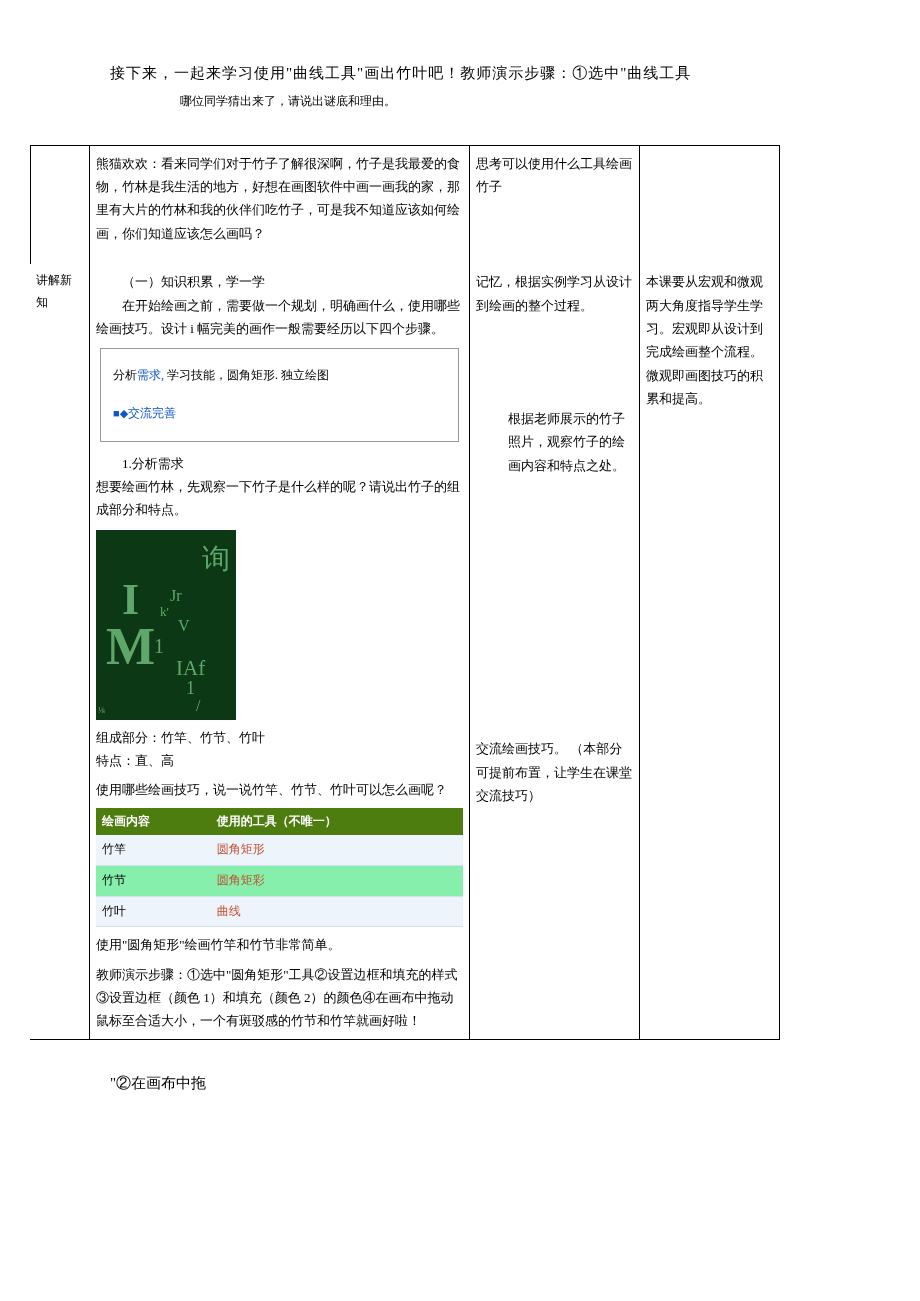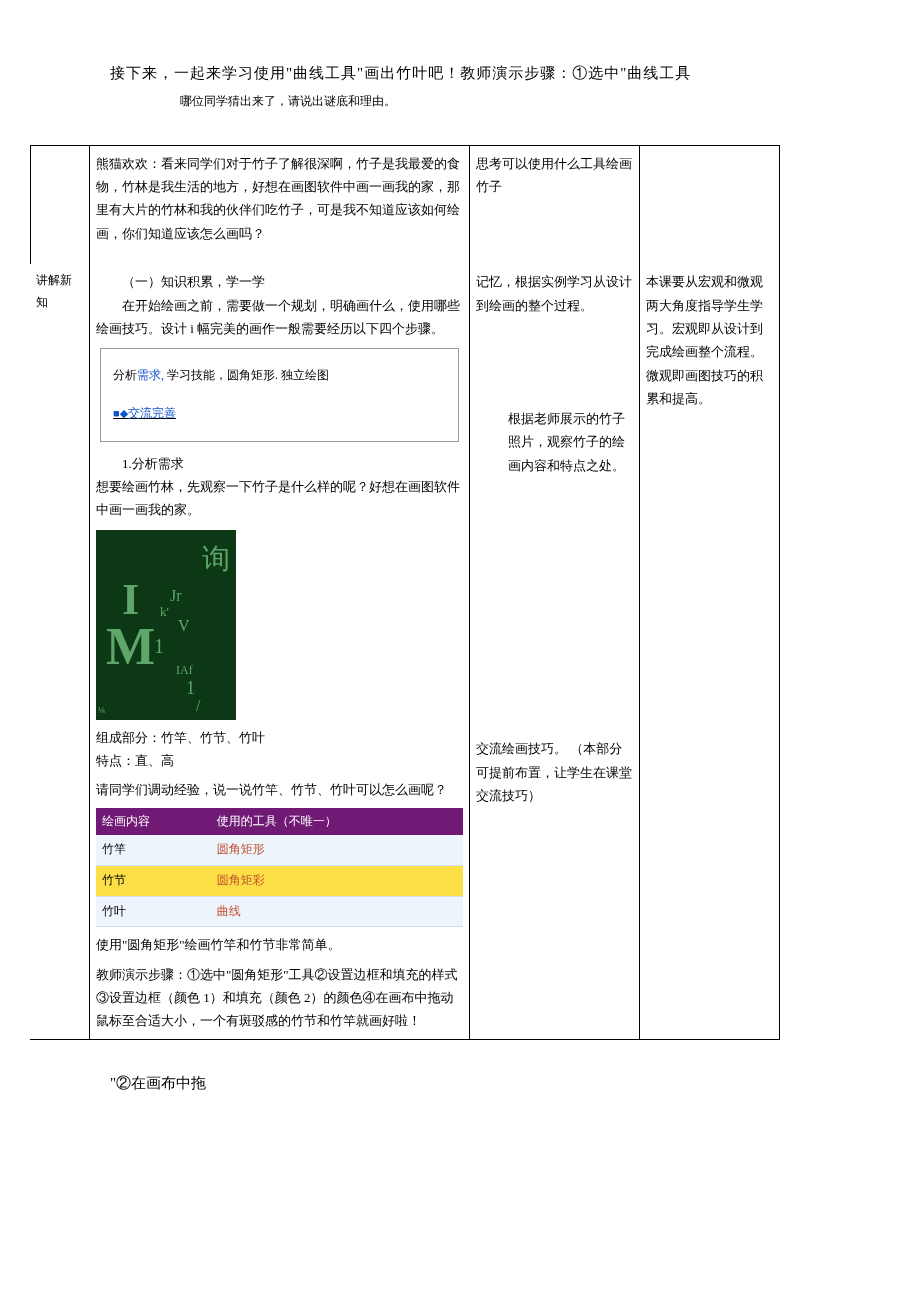--- a/index.html
+++ b/index.html
@@ -67,30 +67,30 @@
     color: #5fa66a;
     font-family: serif;
   }
   .blue-table {
     width: 100%;
     margin-top: 6px;
     border-collapse: collapse;
     font-size: 12px;
   }
   .blue-table th {
-    background: #701a75;
+    background: #4d7c0f;
     color: #fff;
-    font-weight: normal;
+    font-weight: bold;
     text-align: left;
     padding: 3px 6px;
   }
   .blue-table td {
     border-bottom: 1px solid #cfe0f0;
     padding: 4px 6px;
-    background: #fde047;
+    background: #86efac;
   }
   .blue-table tr:nth-child(even) td { background: #eef4fb; }
   .blue-table .tool { color: #c05030; }
   .after-table p { margin-top: 6px; }
   .bottom-line {
     margin-top: 30px;
     padding-left: 80px;
     font-size: 15px;
   }
   .col1-label { font-size: 12px; }
@@ -119,46 +119,46 @@
   </div>
 
   <div class="cell" style="border-top:none;">
     <p class="section-head">（一）知识积累，学一学</p>
     <p class="indent-block">在开始绘画之前，需要做一个规划，明确画什么，使用哪些绘画技巧。设计 i 幅完美的画作一般需要经历以下四个步骤。</p>
 
     <div class="steps-box">
       <p>
         <span>分析</span><span class="link">需求,</span> <span>学习技能，圆角矩形. 独立绘图</span>
       </p>
-      <p style="margin-top:16px;text-decoration:underline;">
+      <p style="margin-top:16px;">
         <span class="marker">■◆</span><span class="link">交流完善</span>
       </p>
     </div>
 
     <p class="sub-num">1.分析需求</p>
-    <p>想要绘画竹林，先观察一下竹子是什么样的呢？好想在画图软件中画一画我的家。</p>
+    <p>想要绘画竹林，先观察一下竹子是什么样的呢？请说出竹子的组成部分和特点。</p>
 
     <div class="bamboo-img">
       <span class="t" style="top:4px; right:6px; font-size:28px;">询</span>
       <span class="t" style="top:30px; left:26px; font-size:44px; font-weight:bold;">I</span>
       <span class="t" style="top:70px; left:10px; font-size:52px; font-weight:bold;">M</span>
       <span class="t" style="top:52px; left:74px; font-size:16px;">Jr</span>
       <span class="t" style="top:70px; left:64px; font-size:13px;">k'</span>
       <span class="t" style="top:82px; left:82px; font-size:16px;">V</span>
       <span class="t" style="top:98px; left:58px; font-size:20px;">1</span>
-      <span class="t" style="top:130px; left:80px; font-size:12px;">IAf</span>
+      <span class="t" style="top:120px; left:80px; font-size:21px;">IAf</span>
       <span class="t" style="top:142px; left:90px; font-size:18px;">1</span>
       <span class="t" style="top:162px; left:100px; font-size:16px;">/</span>
       <span class="frac" style="bottom:2px; left:2px;">⅛</span>
     </div>
 
     <p>组成部分：竹竿、竹节、竹叶</p>
     <p>特点：直、高</p>
 
-    <p style="margin-top:6px;">请同学们调动经验，说一说竹竿、竹节、竹叶可以怎么画呢？</p>
+    <p style="margin-top:6px;">使用哪些绘画技巧，说一说竹竿、竹节、竹叶可以怎么画呢？</p>
 
     <table class="blue-table">
       <tbody>
           <tr>
         <th>绘画内容</th>
         <th>使用的工具（不唯一）</th>
       </tr>
       <tr>
         <td>竹竿</td>
         <td class="tool">圆角矩形</td>

